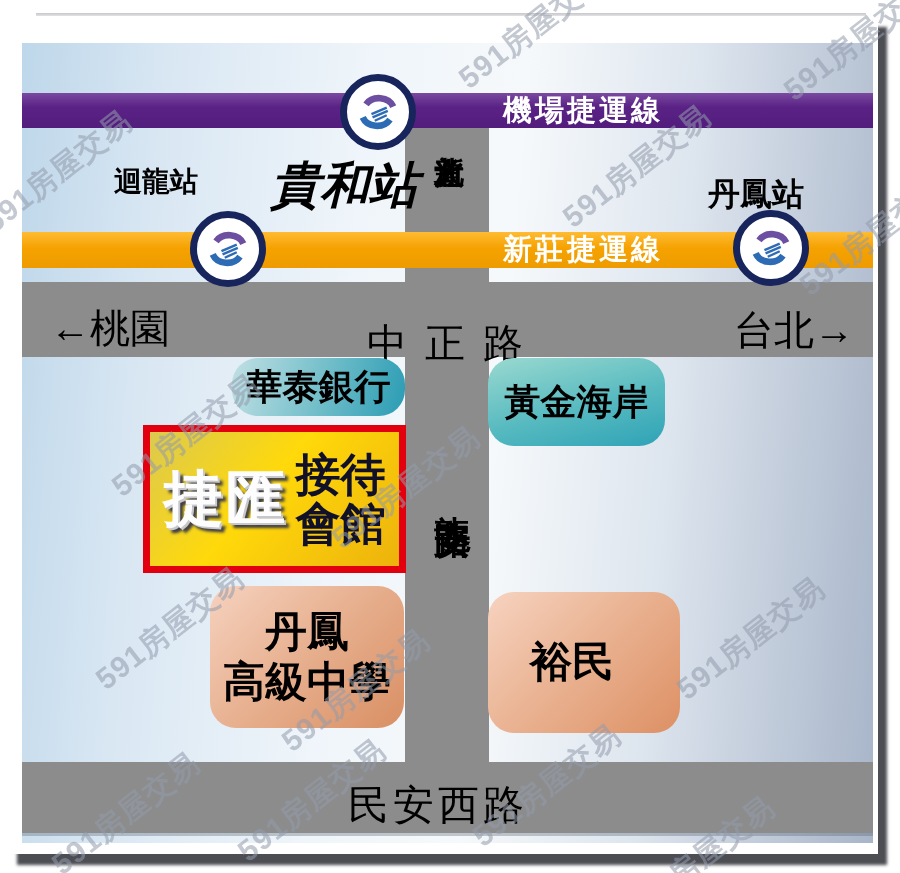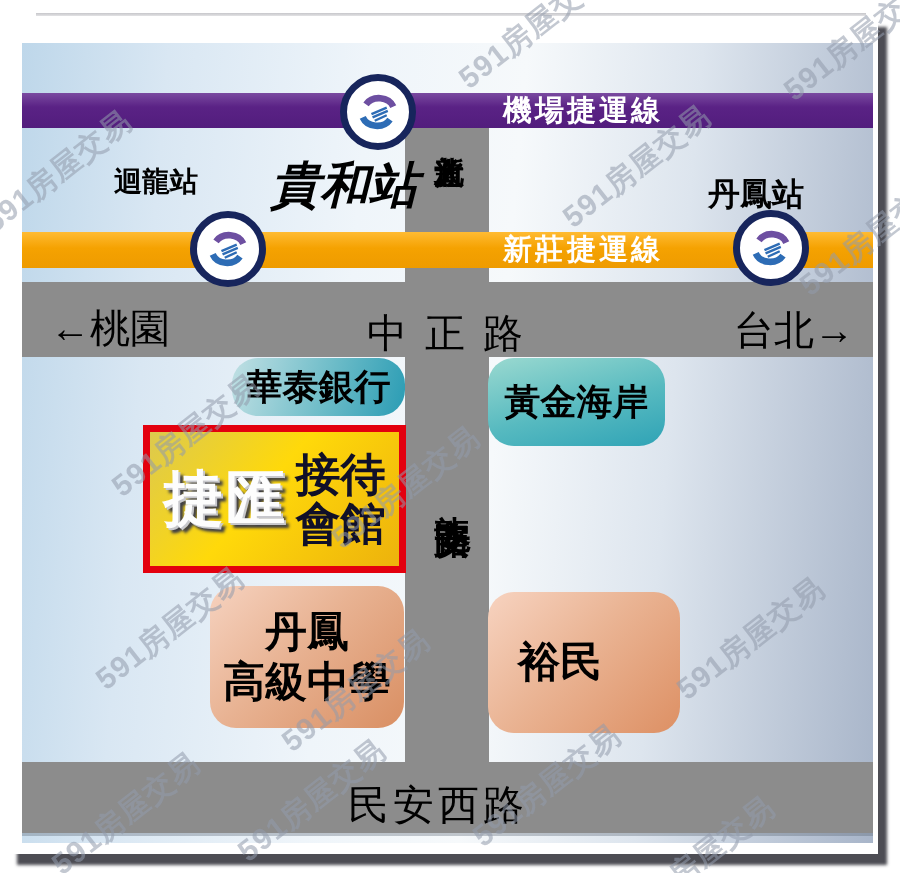--- a/index.html
+++ b/index.html
@@ -48,21 +48,21 @@
   .mrt-icon svg{width:48px;height:48px;}
 
   .vroad-label{
     position:absolute;writing-mode:vertical-rl;text-orientation:upright;
     color:#000;font-weight:bold;white-space:nowrap;
   }
   #lbl-xinbei{left:406px;top:88px;font-size:30px;letter-spacing:1px;}
   #lbl-longan{left:405px;top:443px;font-size:37px;letter-spacing:3px;}
 
   .hroad-label{position:absolute;color:#000;font-weight:normal;white-space:nowrap;}
-  #lbl-zhongzheng{left:345px;top:263px;font-size:40px;letter-spacing:18px;}
+  #lbl-zhongzheng{left:345px;top:273px;font-size:40px;letter-spacing:18px;}
   #lbl-minan{left:326px;top:735px;font-size:41px;letter-spacing:4px;}
   #dir-west{left:28px;top:258px;font-size:40px;}
   #dir-east{left:712px;top:260px;font-size:40px;}
 
   .place{position:absolute;color:#000;font-weight:bold;border-radius:26px;}
   #place-huatai{
     left:210px;top:315px;width:173px;height:58px;font-size:36px;
     background:linear-gradient(105deg,#c1e0e4 0%,#6dbcc8 55%,#2a9cb4 100%);
     display:flex;align-items:center;justify-content:center;white-space:nowrap;
   }
@@ -72,21 +72,21 @@
     display:flex;align-items:center;justify-content:center;white-space:nowrap;
   }
   #place-danfeng-high{
     left:188px;top:543px;width:194px;height:142px;font-size:42px;line-height:1.2;
     background:linear-gradient(135deg,#f6d2bf 0%,#e8b292 45%,#d98f63 100%);
     display:flex;flex-direction:column;align-items:center;justify-content:center;text-align:center;
   }
   #place-yumin{
     left:466px;top:549px;width:192px;height:141px;font-size:42px;line-height:1.25;
     background:linear-gradient(135deg,#f7d3c0 0%,#eab494 45%,#dd9064 100%);
-    display:flex;flex-direction:column;justify-content:center;padding-left:30px;box-sizing:border-box;
+    display:flex;flex-direction:column;justify-content:center;padding-left:42px;box-sizing:border-box;
   }
 
   #landmark{
     position:absolute;left:121px;top:382px;width:263px;height:148px;box-sizing:border-box;
     border:7px solid #e3000e;
     background:linear-gradient(130deg,#dcc94f 0%,#ffd90a 45%,#edb20c 100%);
     display:flex;align-items:center;justify-content:center;gap:8px;
   }
   .landmark-name{
     font-size:60px;font-weight:bold;color:#fdfdfd;letter-spacing:2px;

